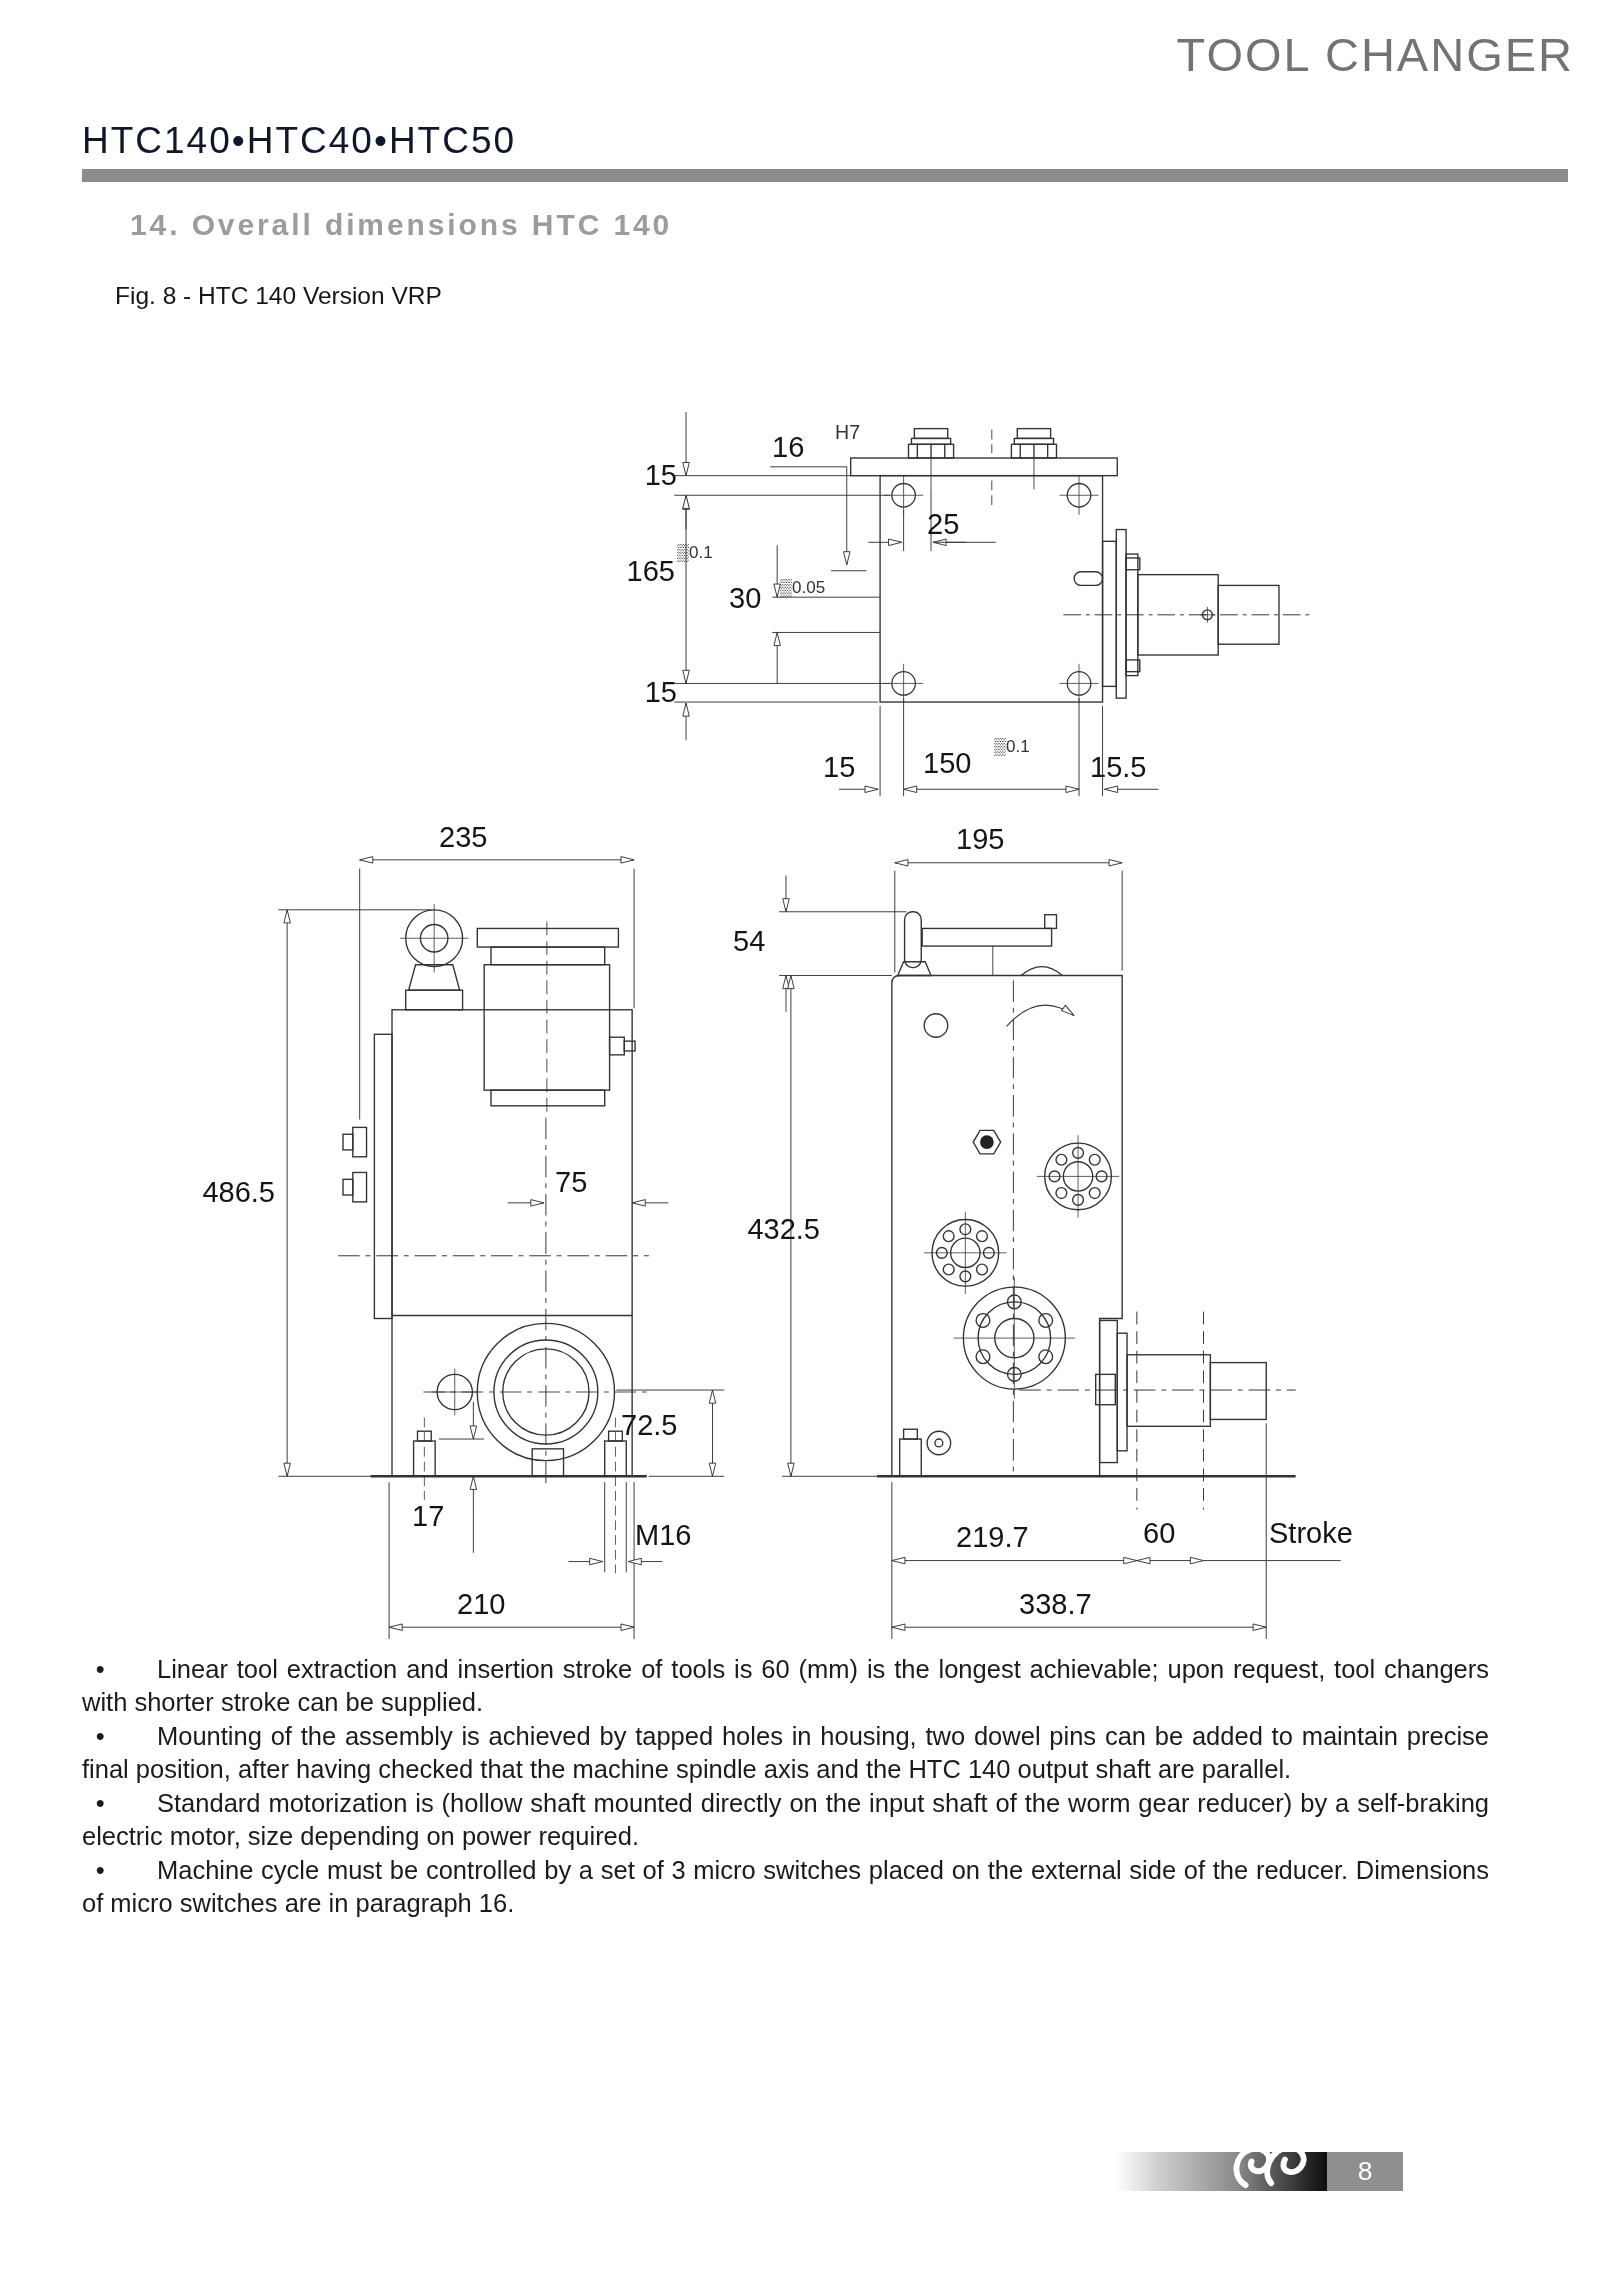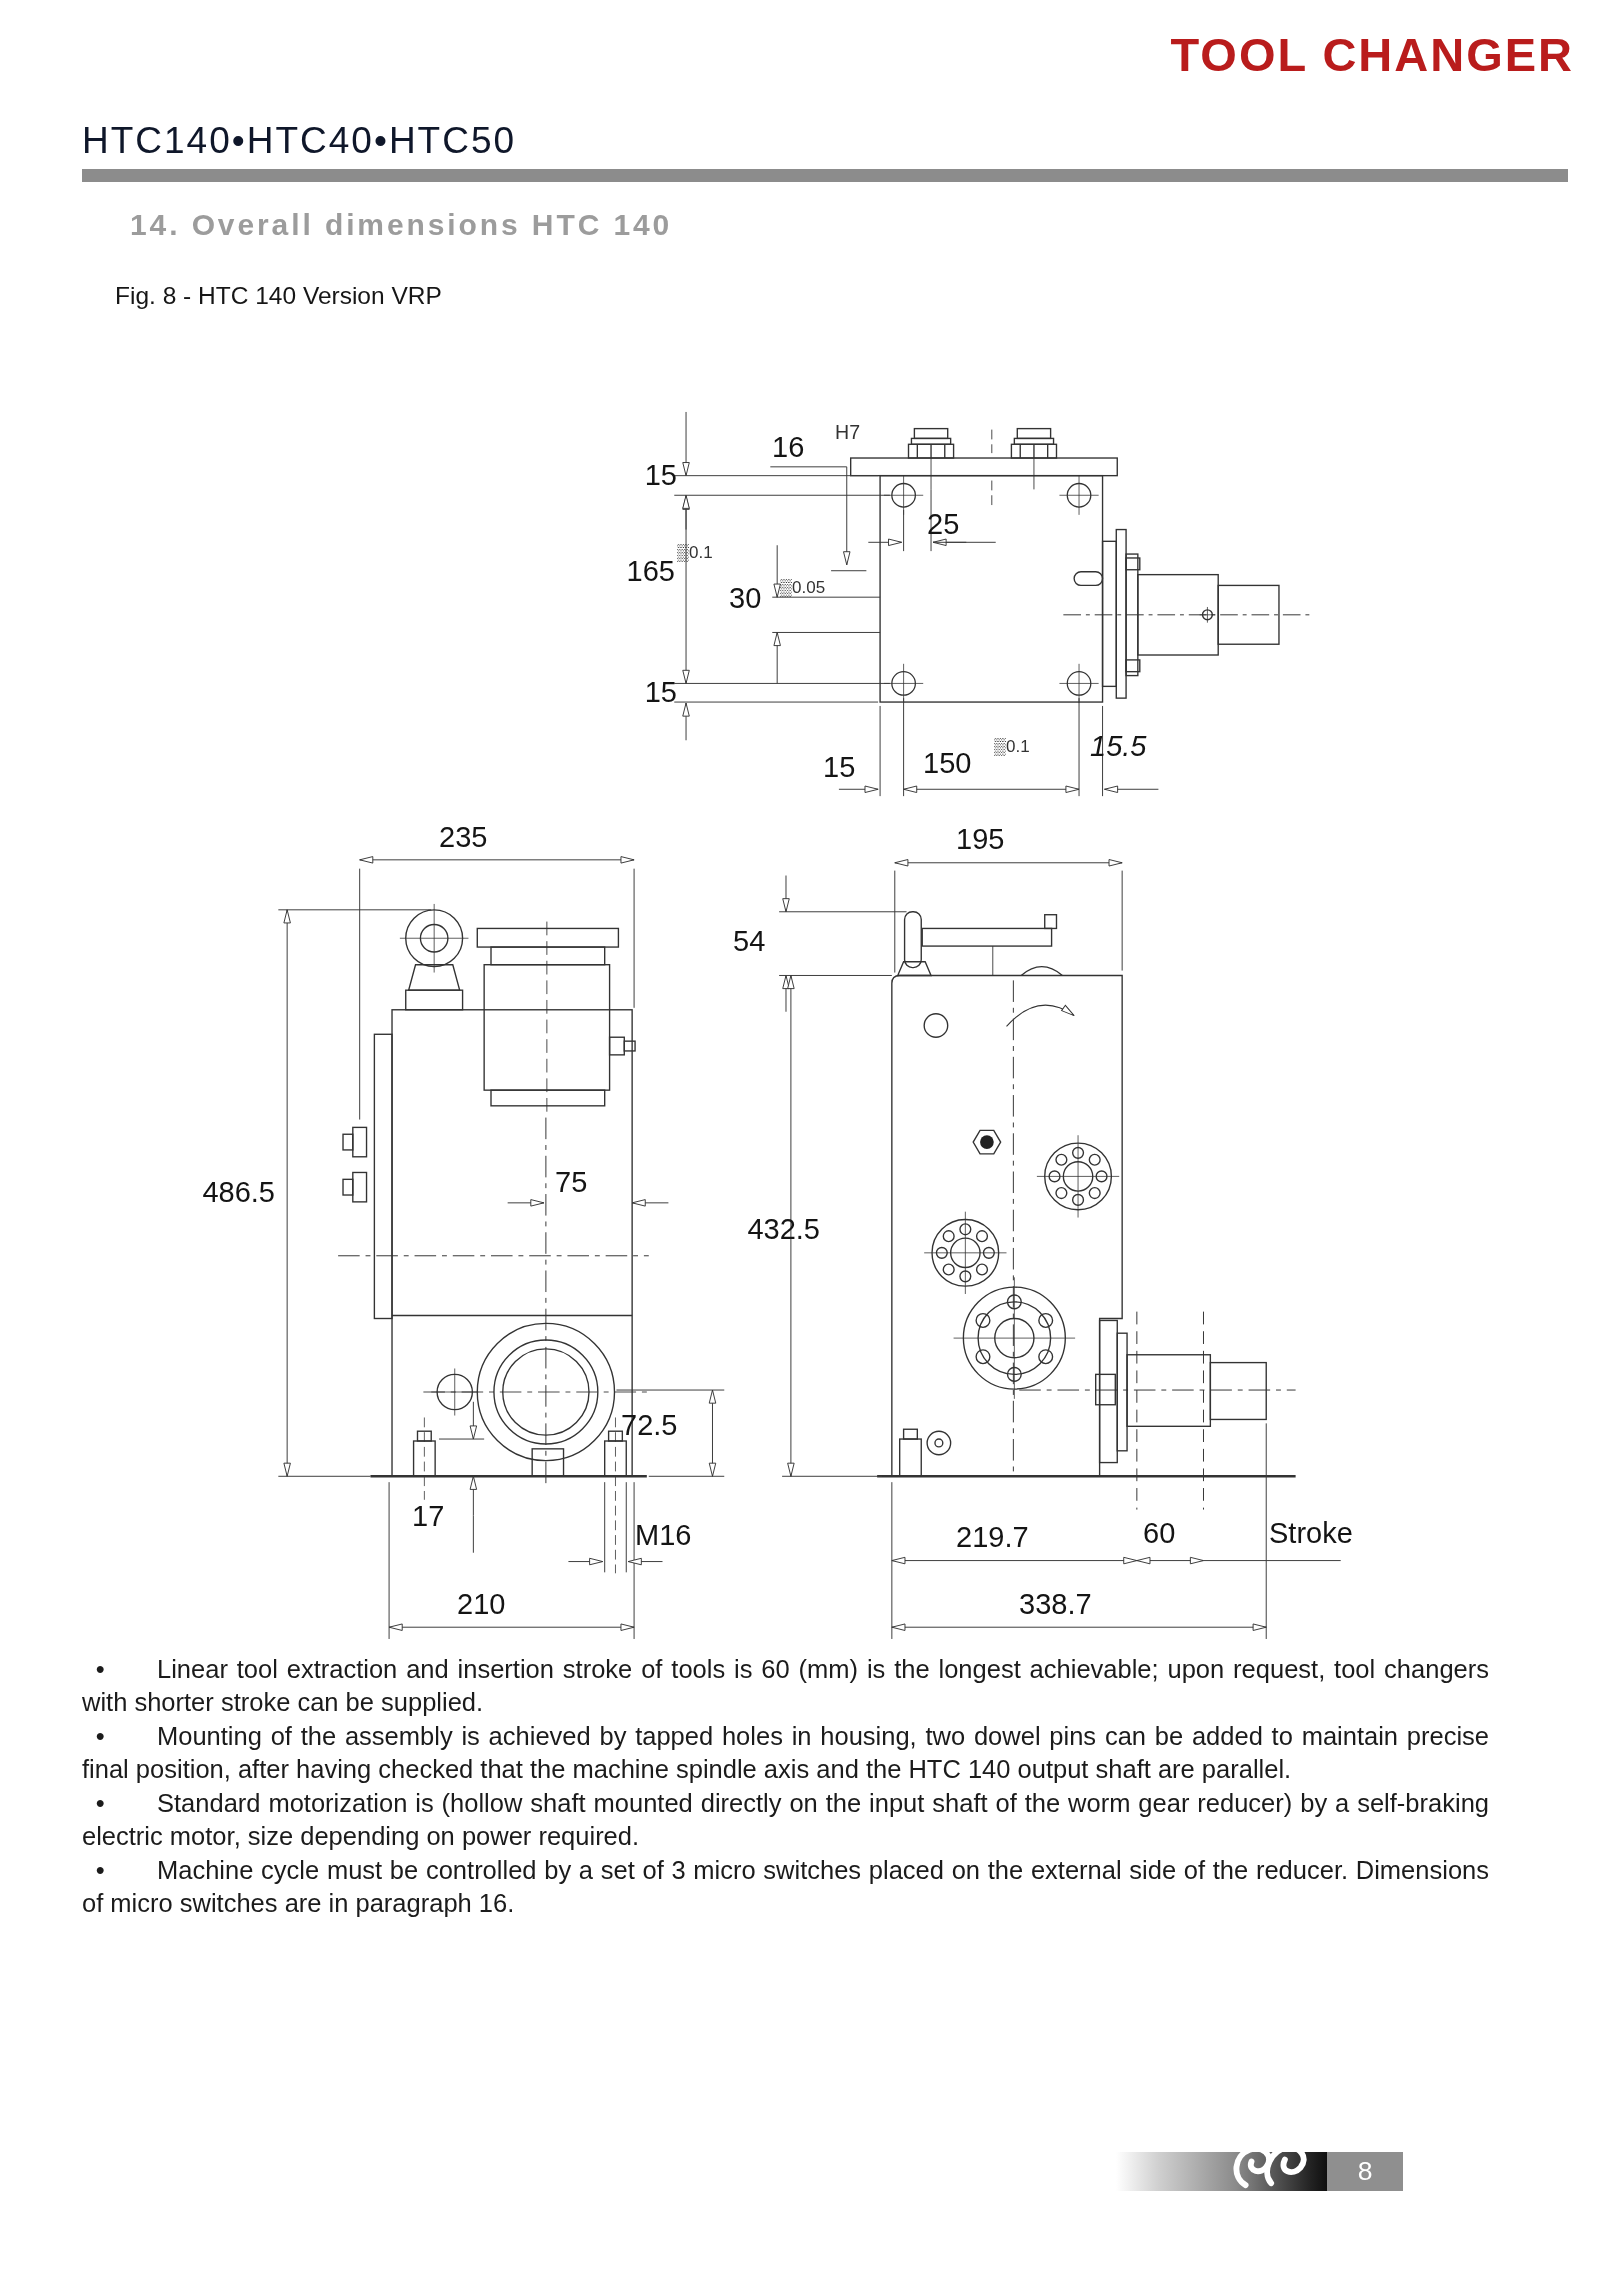--- a/index.html
+++ b/index.html
@@ -1,21 +1,21 @@
 <!DOCTYPE html>
 <html><head>
 <meta charset="utf-8">
 <style>
   html,body{margin:0;padding:0;}
   body{
     width:1621px;height:2293px;position:relative;background:#fff;
     font-family:"Liberation Sans",sans-serif;color:#1a1a1a;overflow:hidden;
   }
   .abs{position:absolute;}
-  #doc-title{top:27.4px;right:47px;font-size:47px;letter-spacing:2px;color:#b91c1c;white-space:nowrap;font-weight:bold;}
+  #doc-title{top:27.4px;right:47px;font-size:47px;letter-spacing:2px;color:#737373;white-space:nowrap;}
   #models-header{top:120px;left:82px;font-size:37px;letter-spacing:2px;color:#0f172a;white-space:nowrap;}
   #divider-bar{top:169px;left:82px;width:1486px;height:12.7px;background:#8c8c8c;}
   #section-heading{top:208px;left:98px;font-size:30px;font-weight:bold;letter-spacing:2.9px;color:#9c9c9c;white-space:nowrap;margin-left:32px;}
   #figure-caption{top:282px;left:115px;font-size:24.5px;color:#161616;white-space:nowrap;}
   #drawing-svg{left:0;top:0;width:1621px;height:2293px;}
   .dim{position:absolute;font-size:29px;color:#141414;white-space:nowrap;text-align:right;}
   .dim.ra{text-align:right;}
   .tol{position:absolute;font-size:17px;color:#333;white-space:nowrap;}
   #notes{top:1653px;left:82px;width:1407px;font-size:25.5px;line-height:33px;color:#1b1b1b;}
   .note{position:relative;text-indent:75px;text-align:justify;margin-bottom:1px;}
@@ -316,21 +316,21 @@
 <span class="tol" style="left:835px;top:421px;font-size:19.6px;">H7</span>
 <span class="dim ra" style="left:606px;top:555px;width:69px;">165</span>
 <span class="tol" style="left:677px;top:543px;">▒0.1</span>
 <span class="dim" style="left:729px;top:582px;">30</span>
 <span class="tol" style="left:780px;top:578px;">▒0.05</span>
 <span class="dim" style="left:927px;top:508px;">25</span>
 <span class="dim ra" style="left:608px;top:676px;width:69px;">15</span>
 <span class="dim" style="left:823px;top:751px;">15</span>
 <span class="dim" style="left:923px;top:747px;">150</span>
 <span class="tol" style="left:994px;top:737px;">▒0.1</span>
-<span class="dim" style="left:1090px;top:730px;font-style:italic;">15.5</span>
+<span class="dim" style="left:1090px;top:751px;">15.5</span>
 
 <span class="dim" style="left:439px;top:821px;">235</span>
 <span class="dim ra" style="left:157px;top:1176px;width:118px;">486.5</span>
 <span class="dim" style="left:555px;top:1166px;">75</span>
 <span class="dim" style="left:621px;top:1409px;">72.5</span>
 <span class="dim" style="left:412px;top:1500px;">17</span>
 <span class="dim" style="left:635px;top:1519px;">M16</span>
 <span class="dim" style="left:457px;top:1588px;">210</span>
 
 <span class="dim" style="left:956px;top:823px;">195</span>

